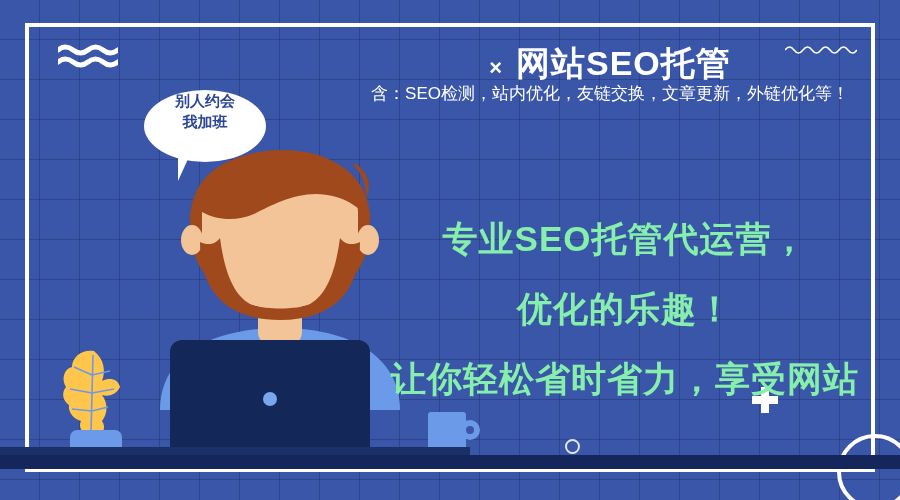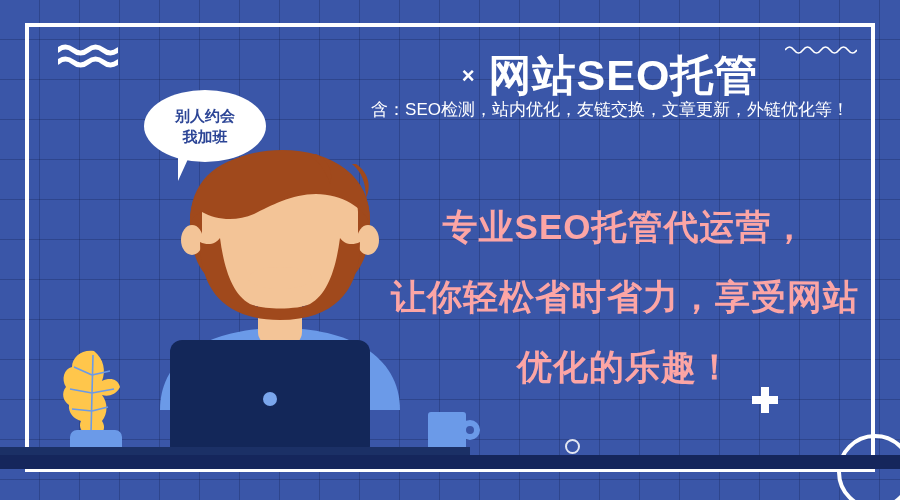--- a/index.html
+++ b/index.html
@@ -101,63 +101,61 @@
   .title-x {
     color: #ffffff;
     font-size: 22px;
     font-weight: bold;
     line-height: 1;
     position: relative;
     top: 4px;
   }
   .main-title {
     color: #ffffff;
-    font-size: 43px;
+    font-size: 34px;
     font-weight: bold;
     letter-spacing: 1px;
     line-height: 1.05;
     white-space: nowrap;
-    margin-top: 7px;
   }
   .sub-title {
     color: #ffffff;
     font-size: 17px;
     margin-top: 0;
     letter-spacing: 0px;
     white-space: nowrap;
   }
 
   
   .slogan {
     position: absolute;
     left: 355px;
-    top: 192px;
+    top: 204px;
     width: 540px;
     text-align: center;
-    color: #fca5a5;
+    color: #86efac;
     font-size: 35px;
     font-weight: bold;
     line-height: 70px;
     letter-spacing: 1px;
   }
   .slogan .ln { display: block; white-space: nowrap; }
 
   
   .bubble {
     position: absolute;
     left: 144px;
     top: 90px;
     width: 122px;
     height: 72px;
     background: #ffffff;
     border-radius: 50%;
     display: flex;
     flex-direction: column;
     align-items: center;
-    justify-content: center;
     color: #2c4596;
     font-size: 15px;
     font-weight: bold;
     line-height: 21px;
   }
   .bubble-tail {
     position: absolute;
     left: 178px;
     top: 149px;
     width: 0;
@@ -326,17 +324,17 @@
   <div class="headline-block">
     <div class="title-row">
       <span class="title-x">×</span>
       <span class="main-title">网站SEO托管</span>
     </div>
     <div class="sub-title">含：SEO检测，站内优化，友链交换，文章更新，外链优化等！</div>
   </div>
 
   <div class="slogan">
     <span class="ln">专业SEO托管代运营，</span>
+    <span class="ln">优化的乐趣！</span>
     <span class="ln">让你轻松省时省力，享受网站</span>
-    <span class="ln">优化的乐趣！</span>
   </div>
 
 </div>
 
 </body></html>

